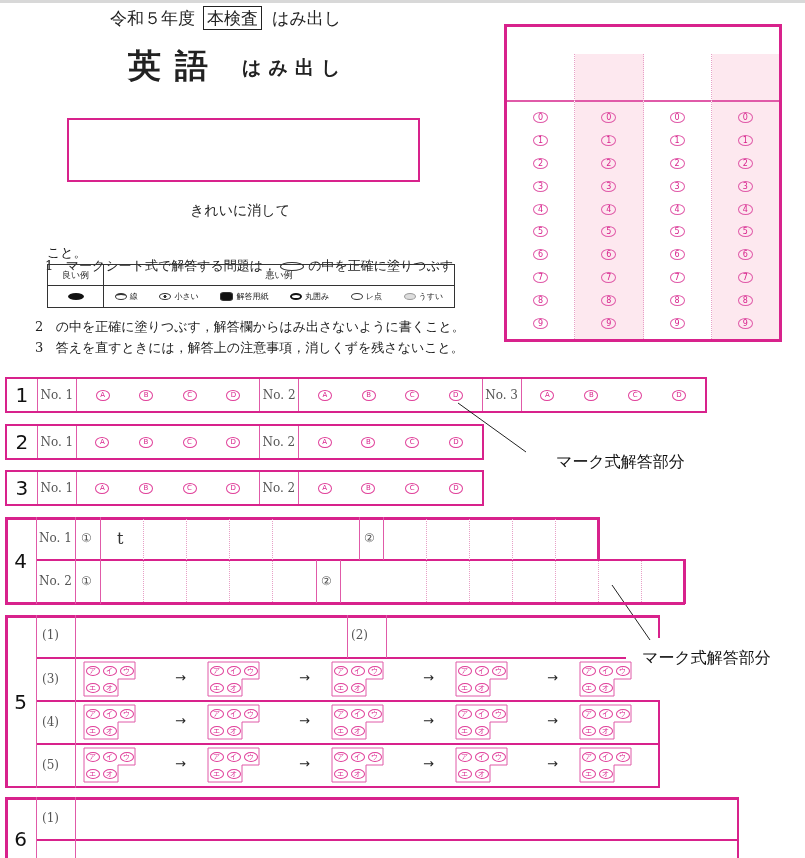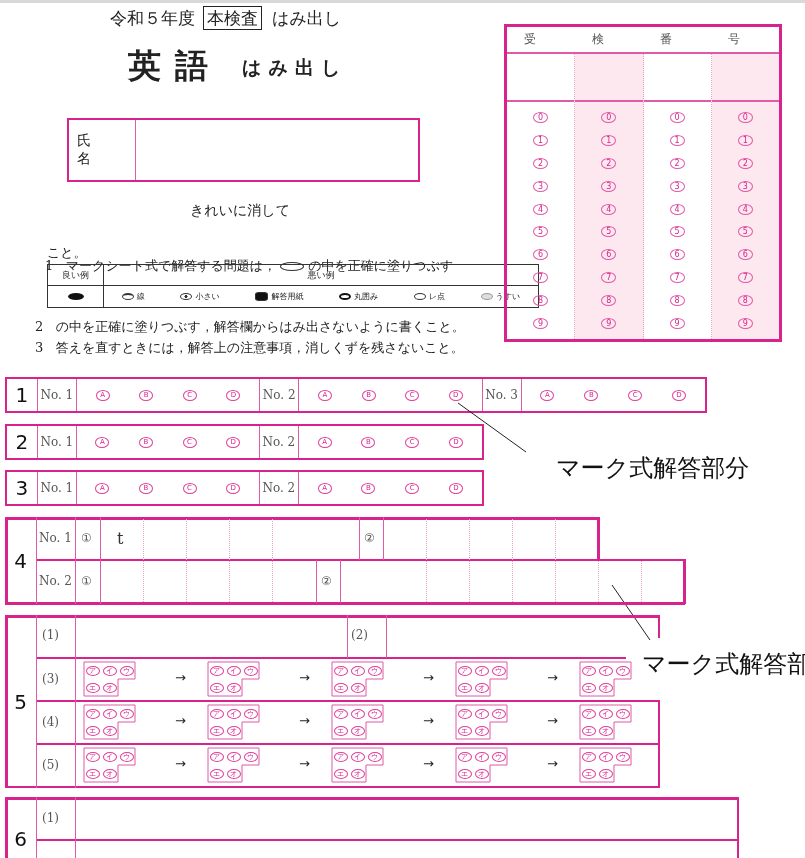--- a/index.html
+++ b/index.html
@@ -9,21 +9,21 @@
   .topbar { left: 0; top: 0; width: 805px; height: 3px; background: #d8d8d8; }
   .year-line { left: 110px; top: 6px; font-size: 17px; white-space: nowrap; }
   .year-line .boxed { display: inline-block; border: 1.3px solid #222; padding: 0 3px; margin: 0 10px 0 8px; line-height: 22px; }
   .title { left: 128px; top: 44px; font-family: "DejaVu Sans", sans-serif; font-weight: bold; font-size: 33px; letter-spacing: 14px; white-space: nowrap; }
   .subtitle { left: 242px; top: 55px; font-family: "DejaVu Sans", sans-serif; font-weight: bold; font-size: 19px; letter-spacing: 7px; white-space: nowrap; }
   .name-box { left: 67px; top: 118px; width: 353px; height: 64px; border: 2.5px solid #d8228c; display: flex; }
   .name-label { width: 67px; border-right: 1px solid #e05aa8; display: flex; align-items: center; justify-content: center; font-size: 14px; letter-spacing: 10px; padding-left: 8px; }
   .notes-title { left: 190px; top: 202px; font-size: 14px; }
   .note { font-size: 13px; white-space: nowrap; }
   .oval-inline { display: inline-block; width: 24px; height: 9px; border: 1.5px solid #333; border-radius: 50%; vertical-align: middle; margin: 0 4px; }
-  .example-table { left: 47px; top: 264px; width: 492px; height: 44px; border: 1px solid #333; border-collapse: collapse; font-family: "DejaVu Sans", sans-serif; font-size: 9px; }
+  .example-table { left: 47px; top: 264px; width: 408px; height: 44px; border: 1px solid #333; border-collapse: collapse; font-family: "DejaVu Sans", sans-serif; font-size: 9px; }
   .example-table td { border: 1px solid #333; text-align: center; }
   .good-oval { display: inline-block; width: 16px; height: 7px; background: #111; border-radius: 50%; }
   .bad-items { display: flex; justify-content: space-around; align-items: center; font-size: 8px; }
   .bad-item { display: inline-flex; align-items: center; gap: 3px; }
   .bi { display: inline-block; width: 12px; height: 7px; border-radius: 50%; border: 1px solid #333; }
 
   
   .exam-box { left: 504px; top: 24px; width: 278px; height: 318px; border: 3px solid #d8228c; }
   .exam-head { height: 27px; border-bottom: 2px solid #e05aa8; font-size: 12px; text-align: center; line-height: 25px; letter-spacing: 22px; color: #555; }
   .exam-cols { position: absolute; top: 27px; left: 0; right: 0; bottom: 0; display: flex; }
@@ -37,21 +37,21 @@
 
   
   .mark-row { position: absolute; left: 5px; height: 36px; border: 2.5px solid #d8228c; display: flex; align-items: stretch; }
   .secnum { width: 31px; border-right: 1px solid #e05aa8; font-family: "DejaVu Sans", sans-serif; font-size: 20px; display: flex; align-items: center; justify-content: center; color: #111; }
   .qlabel { width: 39px; border-right: 1px solid #e05aa8; font-size: 12px; display: flex; align-items: center; justify-content: center; color: #555; }
   .choices { width: 184px; border-right: 1px solid #e05aa8; display: flex; align-items: center; justify-content: space-around; padding: 0 4px; }
   .choices:last-child { border-right: none; }
   .choice { display: inline-block; width: 14px; height: 11px; border: 1px solid #e0409a; border-radius: 50%; font-family: "DejaVu Sans", sans-serif; font-size: 7px; line-height: 9px; text-align: center; color: #d8228c; }
 
   
-  .annot { font-family: Liberation Serif, serif; font-size: 24px; color: #111; white-space: nowrap; }
+  .annot { font-family: Liberation Serif, serif; font-size: 16px; color: #111; white-space: nowrap; }
   .s4-line { position: absolute; background: #d8228c; }
   .s4-thin { position: absolute; background: #e05aa8; }
   .s4-dot { position: absolute; border-left: 1px dotted #e7a0c6; }
   .s4-text { position: absolute; font-size: 12px; color: #555; }
 
   
   .kana-group { position: absolute; width: 52px; height: 34px; }
   .kana-cell { position: absolute; width: 17px; height: 17px; display: flex; align-items: center; justify-content: center; }
   .kana-cell span { display: inline-block; width: 14px; height: 10px; border: 1px solid #e0409a; border-radius: 50%; font-size: 7px; line-height: 8px; text-align: center; color: #d8228c; font-family: "DejaVu Sans", sans-serif; }
   .arrow { position: absolute; font-family: "DejaVu Sans", sans-serif; font-size: 13px; color: #222; }
@@ -61,21 +61,20 @@
 
 <div class="abs topbar"></div>
 
 <div class="abs year-line">
   <span>令和５年度</span><span class="boxed">本検査</span><span>はみ出し</span>
 </div>
 <div class="abs title">英語</div>
 <div class="abs subtitle">はみ出し</div>
 
 <div class="abs name-box">
-  <div class="name-label">氏 名</div>
   <div style="flex:1"></div>
 </div>
 
 <div class="abs notes-title">きれいに消して</div>
 <div class="abs note" style="left:45px;top:225px;margin-top:32px;">
   <span>1</span>&nbsp;&nbsp;&nbsp;<span>マークシート式で解答する問題は，</span><span class="oval-inline"></span><span>の中を正確に塗りつぶす</span>
 </div>
 <div class="abs note" style="left:47px;top:244px;">こと。</div>
 
 <table class="abs example-table">
@@ -119,21 +118,20 @@
   </table>
 
 <div class="abs note" style="left:35px;top:318px;">
   <span>2</span>&nbsp;&nbsp;&nbsp;<span>の中を正確に塗りつぶす，解答欄からはみ出さないように書くこと。</span>
 </div>
 <div class="abs note" style="left:35px;top:339px;">
   <span>3</span>&nbsp;&nbsp;&nbsp;<span>答えを直すときには，解答上の注意事項，消しくずを残さないこと。</span>
 </div>
 
 <div class="abs exam-box">
-  <div class="exam-head">受　検　番　号</div>
   <div class="exam-cols">
     <div class="exam-col">
       <div class="exam-write"></div>
       <div class="exam-bubbles">
         <div class="bubble-num">
             <span>0</span>
           </div>
         <div class="bubble-num">
             <span>1</span>
           </div>

